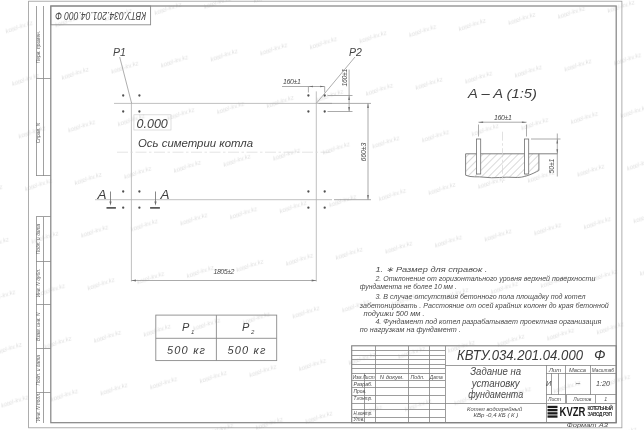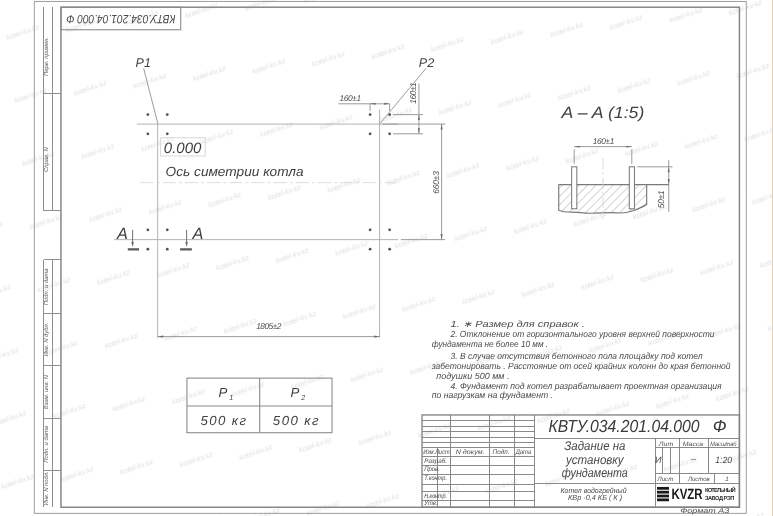--- a/index.html
+++ b/index.html
@@ -1,15 +1,15 @@
 <!DOCTYPE html>
 <html><head><meta charset="utf-8">
 <style>
 html,body{margin:0;padding:0;background:#fff;}
-#sheet{position:relative;width:644px;height:430px;background:#a16207;overflow:hidden;will-change:transform;}
+#sheet{position:relative;width:644px;height:430px;background:#bef264;overflow:hidden;will-change:transform;}
 text{font-family:"Liberation Sans",sans-serif;}
 </style></head><body>
 <div id="sheet">
 <svg width="644" height="430" viewBox="0 0 644 430">
 <defs>
 <pattern id="wm" width="50" height="53" patternUnits="userSpaceOnUse" patternTransform="rotate(-7)">
   <text x="2" y="34" font-size="6.2" font-style="italic" fill="#dfdfdf" transform="rotate(-12 2 34)">kotel-kv.kz</text>
 </pattern>
 <pattern id="hatch" width="5" height="5" patternUnits="userSpaceOnUse" patternTransform="rotate(45)">
   <line x1="0" y1="0" x2="0" y2="5" stroke="#9c9c9c" stroke-width="0.75"></line>

